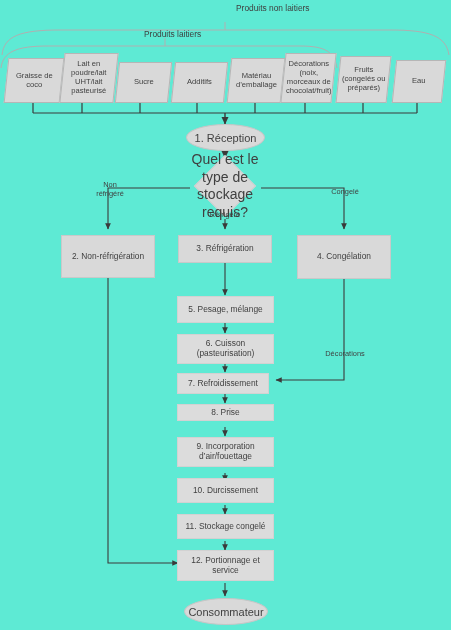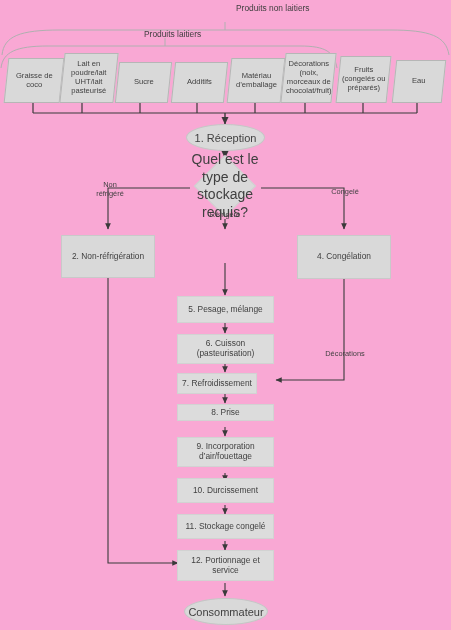--- a/index.html
+++ b/index.html
@@ -9,21 +9,21 @@
   }
   body {
     font-family: "Liberation Sans", sans-serif;
     color: #404040;
   }
   #diagram-root {
     position: relative;
     width: 451px;
     height: 630px;
     overflow: hidden;
-    background: #f9a8d4;
+    background: #5eead4;
   }
   #edges {
     position: absolute;
     left: 0;
     top: 0;
     width: 451px;
     height: 630px;
   }
   .node {
     position: absolute;
@@ -201,26 +201,27 @@
 stockage requis?</div>
   </div>
 
   <div class="edge-label" style="left:86px; top:181px; width:48px;">Non
 réfrigéré</div>
   <div class="edge-label" style="left:200px; top:211px; width:50px;">Réfrigéré</div>
   <div class="edge-label" style="left:322px; top:188px; width:46px;">Congelé</div>
   <div class="edge-label" style="left:318px; top:350px; width:54px;">Décorations</div>
 
   <div class="node rect" style="left:61px; top:235px; width:94px; height:43px;"><span>2. Non-réfrigération</span></div>
+  <div class="node rect" style="left:178px; top:235px; width:94px; height:28px;"><span>3. Réfrigération</span></div>
   <div class="node rect" style="left:297px; top:235px; width:94px; height:44px;"><span>4. Congélation</span></div>
 
   <div class="node proc" style="left:177px; top:296px; width:97px; height:27px;"><span>5. Pesage, mélange</span></div>
   <div class="node proc" style="left:177px; top:334px; width:97px; height:30px;"><span>6. Cuisson
 (pasteurisation)</span></div>
-  <div class="node proc" style="left:177px; top:373px; width:80px; height:21px;"><span>7. Refroidissement</span></div>
+  <div class="node proc" style="left:177px; top:373px; width:92px; height:21px;"><span>7. Refroidissement</span></div>
   <div class="node proc" style="left:177px; top:404px; width:97px; height:17px;"><span>8. Prise</span></div>
   <div class="node proc" style="left:177px; top:437px; width:97px; height:30px;"><span>9. Incorporation
 d’air/fouettage</span></div>
   <div class="node proc" style="left:177px; top:478px; width:97px; height:25px;"><span>10. Durcissement</span></div>
   <div class="node proc" style="left:177px; top:514px; width:97px; height:25px;"><span>11. Stockage congelé</span></div>
   <div class="node proc" style="left:177px; top:550px; width:97px; height:31px;"><span>12. Portionnage et
 service</span></div>
 
   <div class="ellipse" style="left:184px; top:598px; width:84px; height:27px;">
       <span>Consommateur</span>

